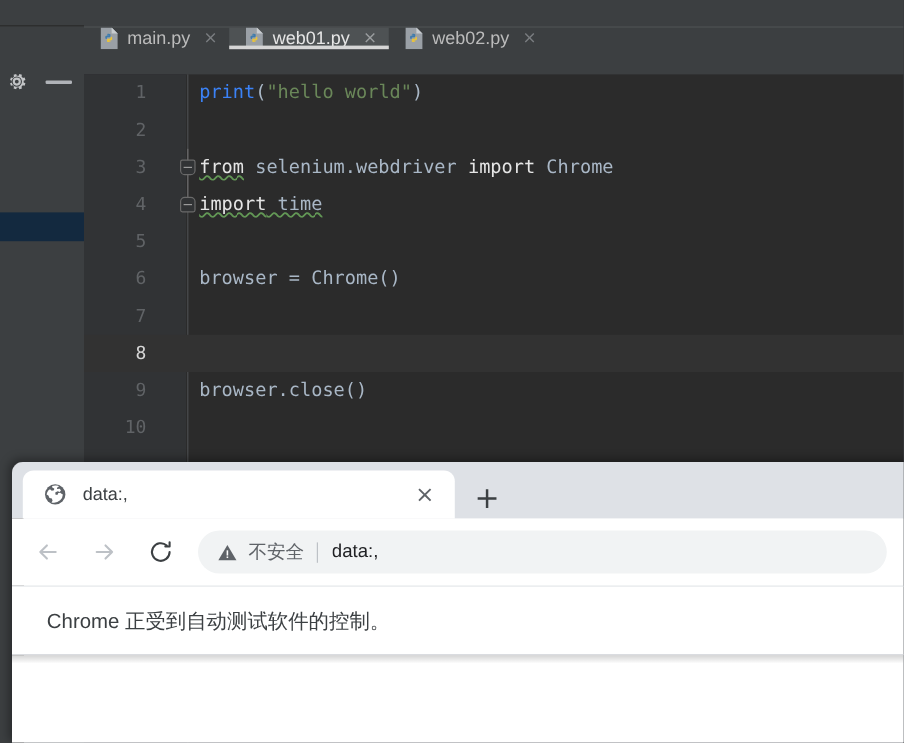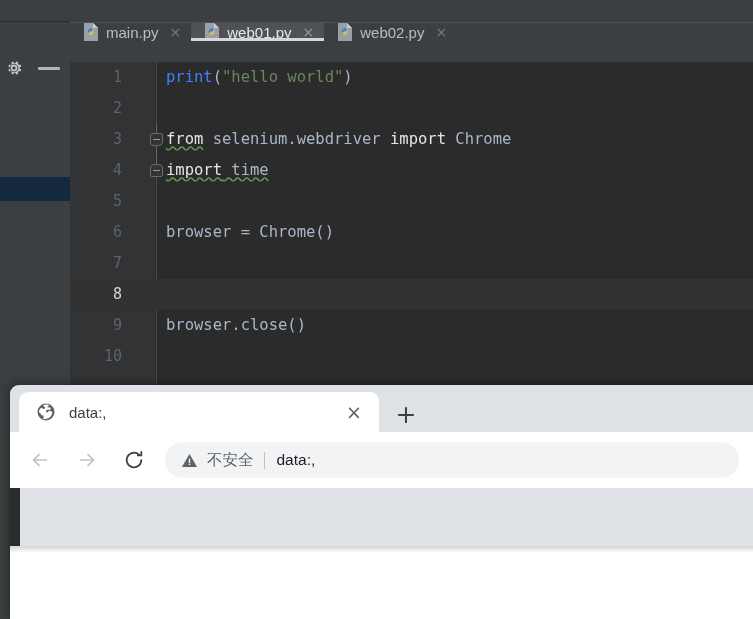--- a/index.html
+++ b/index.html
@@ -363,20 +363,23 @@
             <rect x="8.3" y="7" width="1.4" height="4.6" fill="#ffffff"></rect>
             <rect x="8.3" y="12.4" width="1.4" height="1.4" fill="#ffffff"></rect>
           </svg>
         </span>
         <span id="omnibox-warn-text">不安全</span>
         <span id="omnibox-sep"></span>
         <span id="omnibox-url">data:,</span>
       </div>
     </div>
 
+    <div id="chrome-infobar">
+      <span id="chrome-infobar-text">Chrome 正受到自动测试软件的控制。</span>
+    </div>
 
     <div id="chrome-page">
       
     </div>
     <div id="chrome-infobar-shadow"></div>
   </div>
 
 </div>
 
 </body></html>

